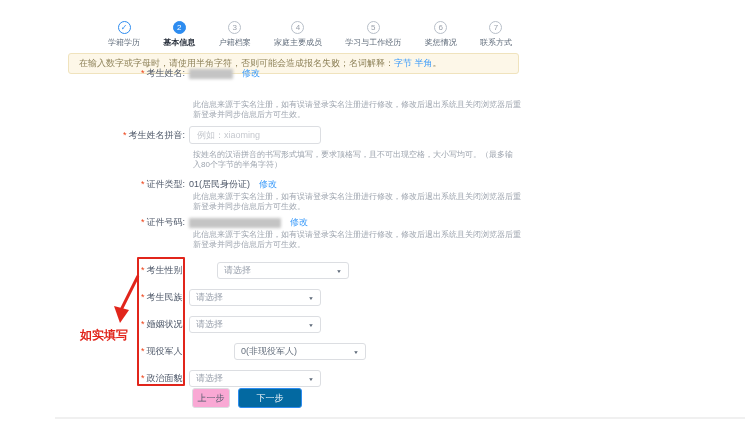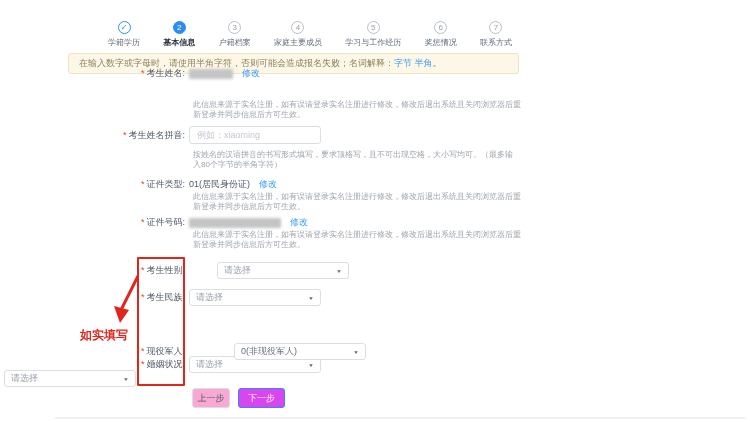--- a/index.html
+++ b/index.html
@@ -53,21 +53,21 @@
   .redbox { position:absolute; left:137px; top:257px; width:48px; height:129px;
     border:2px solid #e1251b; border-radius:1px; }
   .ann-arrow { position:absolute; left:100px; top:268px; }
   .ann-text { position:absolute; left:80px; top:327px; font-size:12px; font-weight:bold;
     color:#e1251b; white-space:nowrap; }
 
   
   .btn { position:absolute; top:388px; height:20px; border-radius:3px; font-size:9px;
     cursor:pointer; font-family:"Liberation Sans","DejaVu Sans",sans-serif; }
   .btn.prev { left:192px; width:38px; background:#f9a8d4; border:1px solid #dcdee2; color:#4e5869; }
-  .btn.next { left:238px; width:47px; background:#d946ef; border:1px solid #2d8cf0; color:#fff;font-family:Liberation Mono, monospace; }
+  .btn.next { left:238px; width:64px; background:#0369a1; border:1px solid #2d8cf0; color:#fff;font-family:Liberation Mono, monospace; }
 
   .divider { position:absolute; left:55px; top:417px; width:690px; height:2px; background:#f0f0f0; }
 </style>
 </head>
 <body>
 
 <div class="page">
 
   <div class="stepper">
     <div class="step done">
@@ -150,37 +150,38 @@
   </div>
 
   <div class="frow" style="top:289px;">
     <div class="flabel"><span class="req">*</span><span>考生民族:</span></div>
     <div class="selbox">
       <span class="sval">请选择</span>
       <span class="caret">▼</span>
     </div>
   </div>
 
-  <div class="frow" style="top:316px;margin-top:40px;">
+  <div class="frow" style="top:316px;">
     <div class="flabel"><span class="req">*</span><span>婚姻状况:</span></div>
     <div class="selbox">
       <span class="sval">请选择</span>
       <span class="caret">▼</span>
     </div>
   </div>
 
   <div class="frow" style="top:343px;gap:45px;">
     <div class="flabel"><span class="req">*</span><span>现役军人:</span></div>
     <div class="selbox">
       <span class="sval chosen">0(非现役军人)</span>
       <span class="caret">▼</span>
     </div>
   </div>
 
   <div class="frow" style="top:370px;">
+    <div class="flabel"><span class="req">*</span><span>政治面貌:</span></div>
     <div class="selbox">
       <span class="sval">请选择</span>
       <span class="caret">▼</span>
     </div>
   </div>
 
   <div class="redbox"></div>
   <svg class="ann-arrow" width="45" height="58" viewBox="0 0 45 58">
     <line x1="38" y1="8" x2="20" y2="44" stroke="#e1251b" stroke-width="3"></line>
     <polygon points="20,55 14,38 29,42" fill="#e1251b"></polygon>

